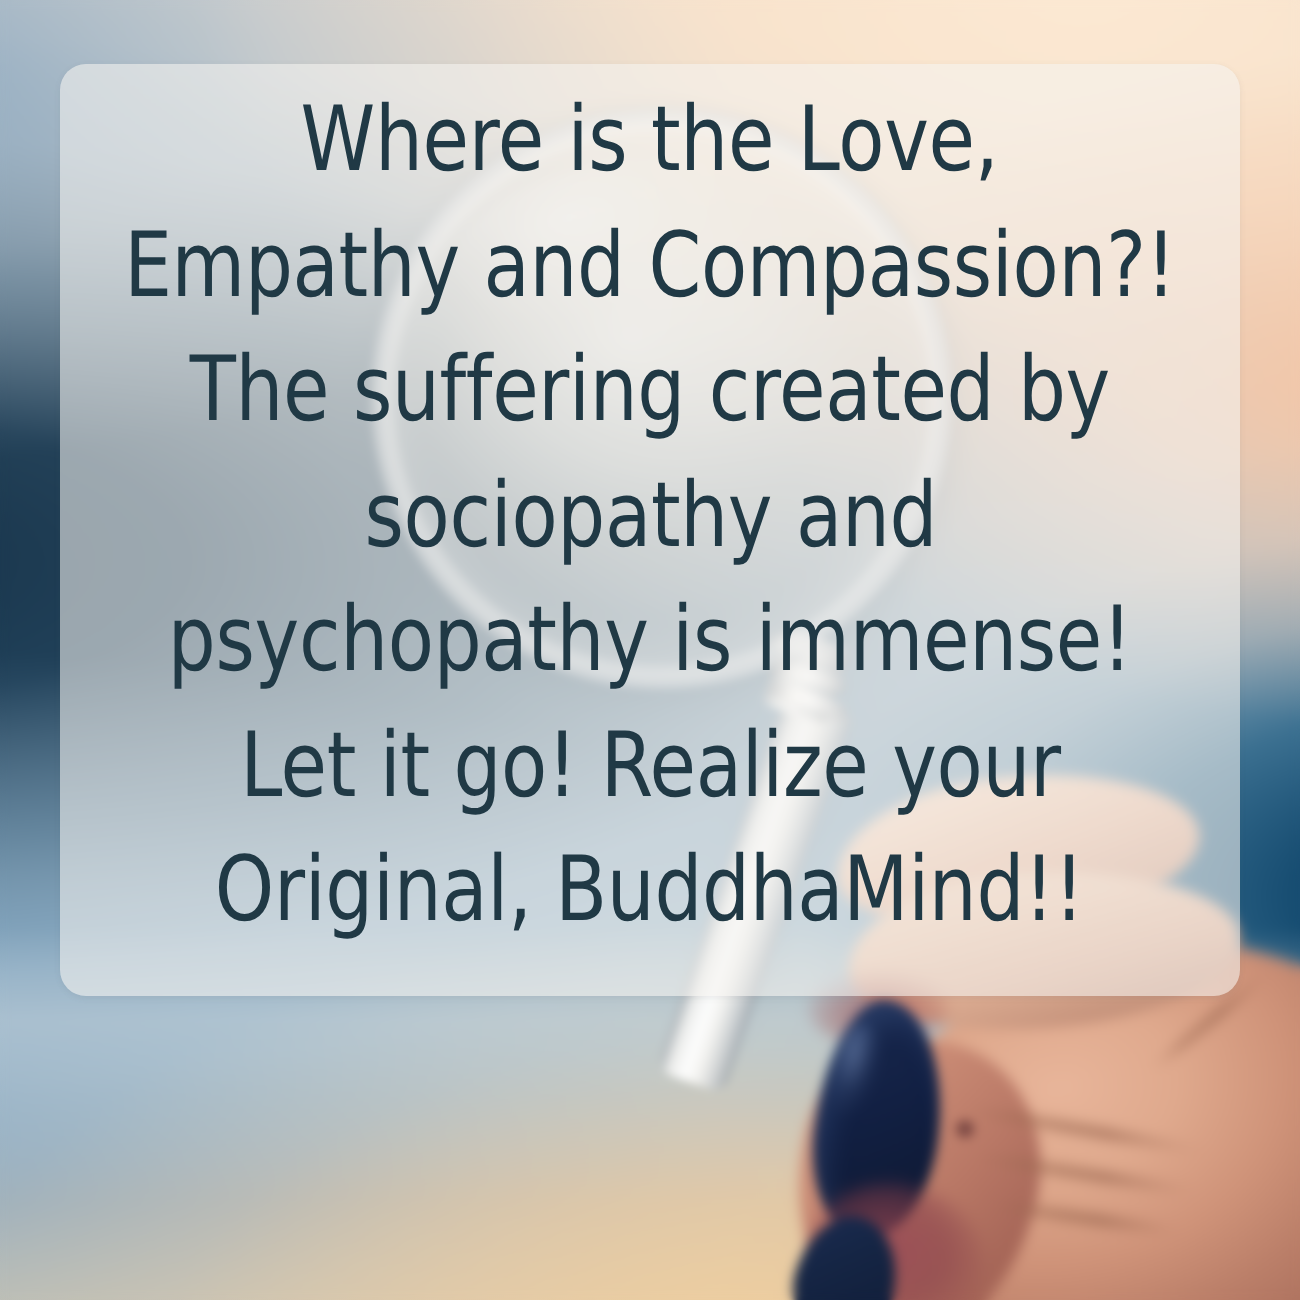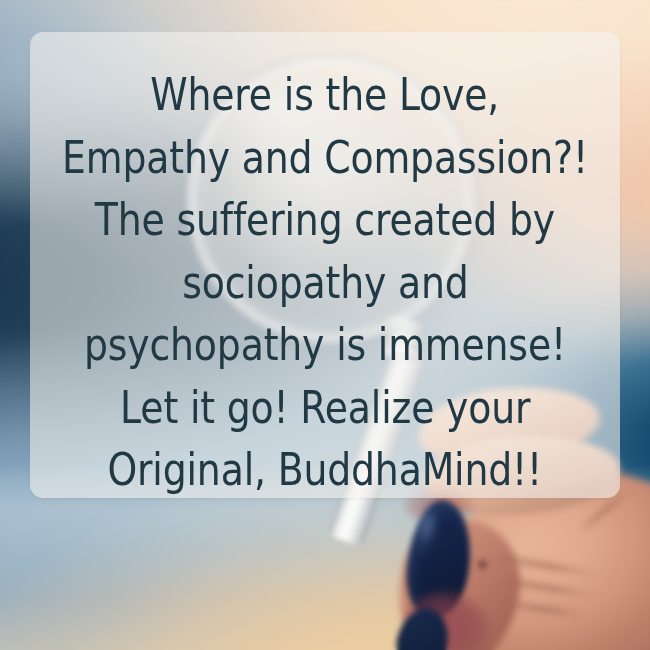--- a/index.html
+++ b/index.html
@@ -407,21 +407,21 @@
     width:590px; height:466px;
     border-radius:13px;
     background:rgba(244,243,240,0.58);
     backdrop-filter:blur(0.5px);
     -webkit-backdrop-filter:blur(0.5px);
     box-shadow:0 1px 3px rgba(90,100,110,0.10);
   }
 
   .quote-text {
     position:absolute;
-    left:30px; top:48px;
+    left:30px; top:23px;
     width:590px; height:466px;
     display:flex;
     flex-direction:column;
     align-items:center;
     justify-content:center;
     padding:4px 6px 0;
     text-align:center;
     color:#203945;
     font-family:"DejaVu Sans", sans-serif;
     font-size:45px;

